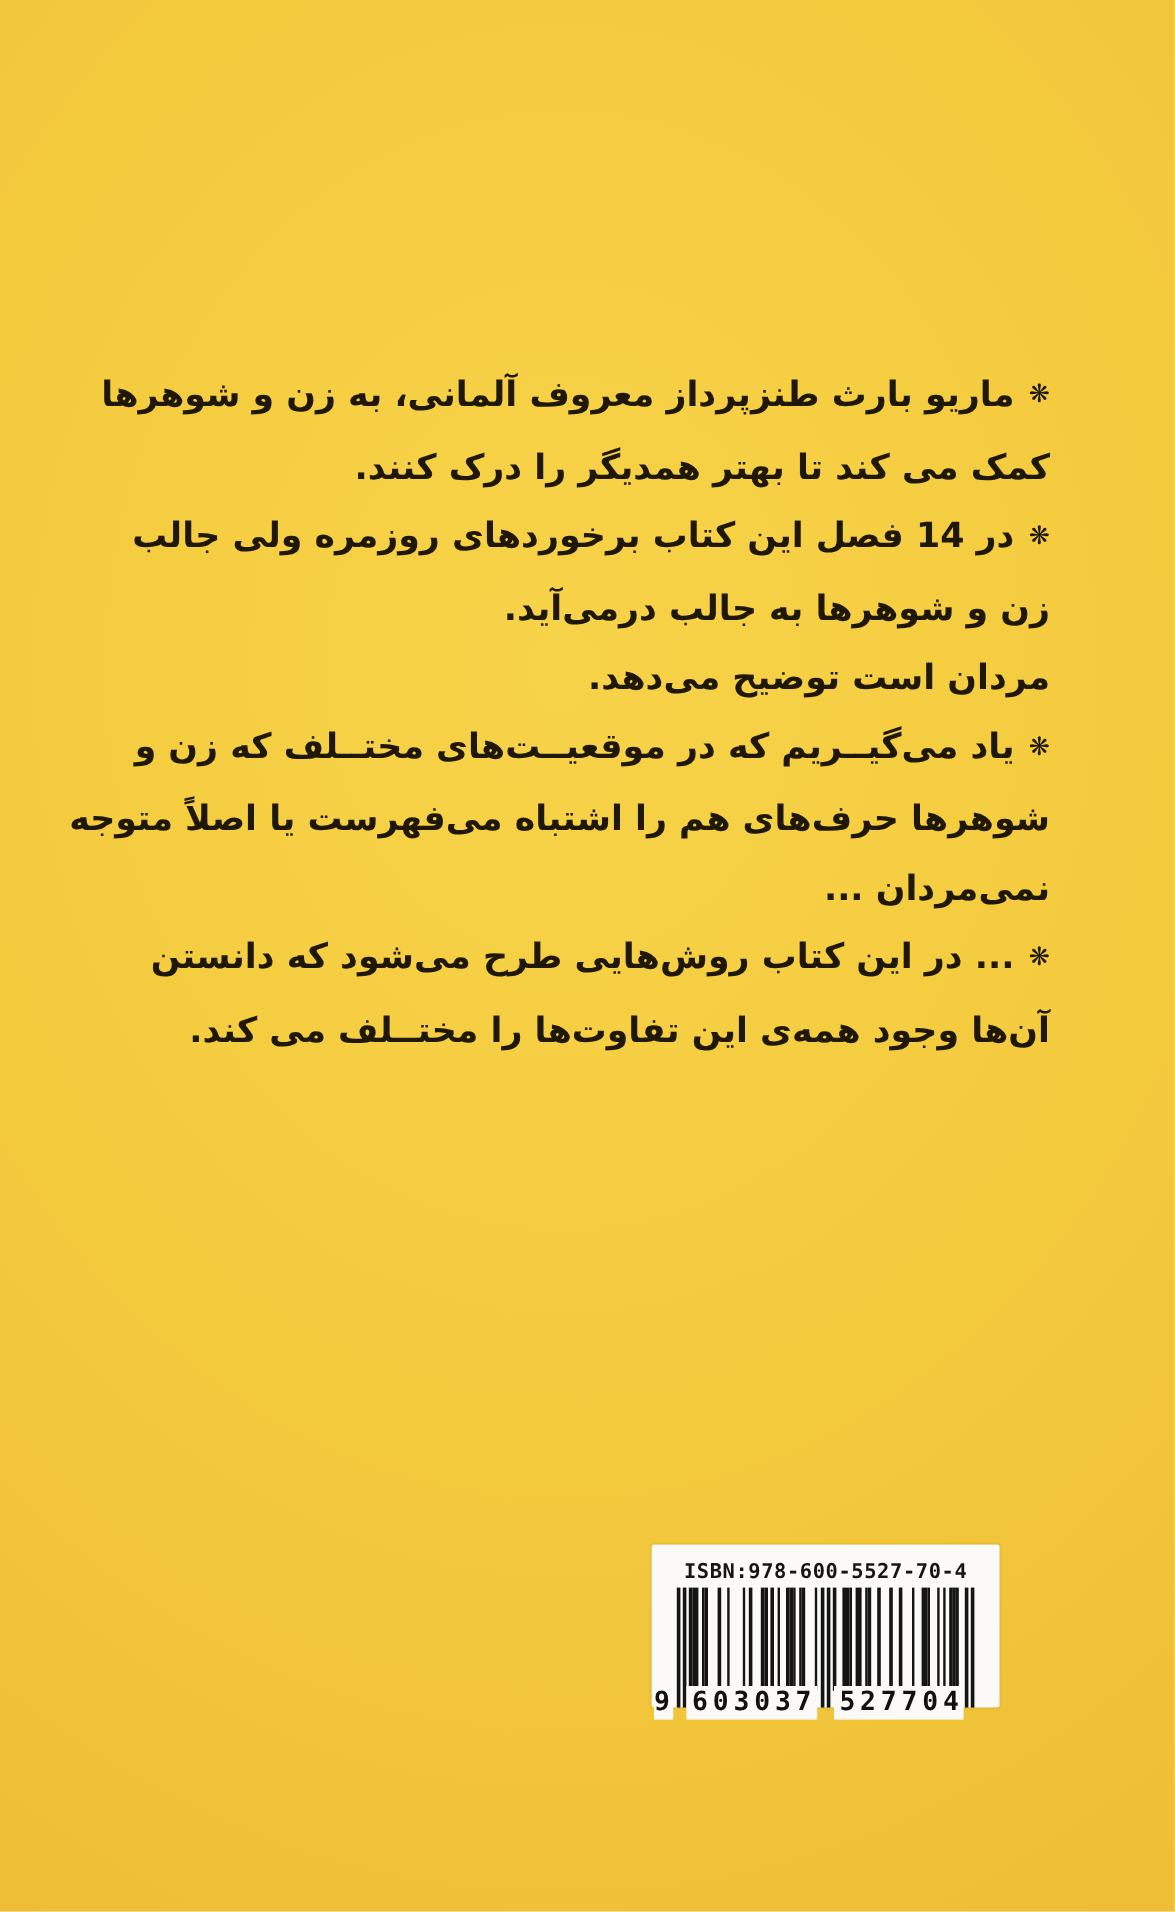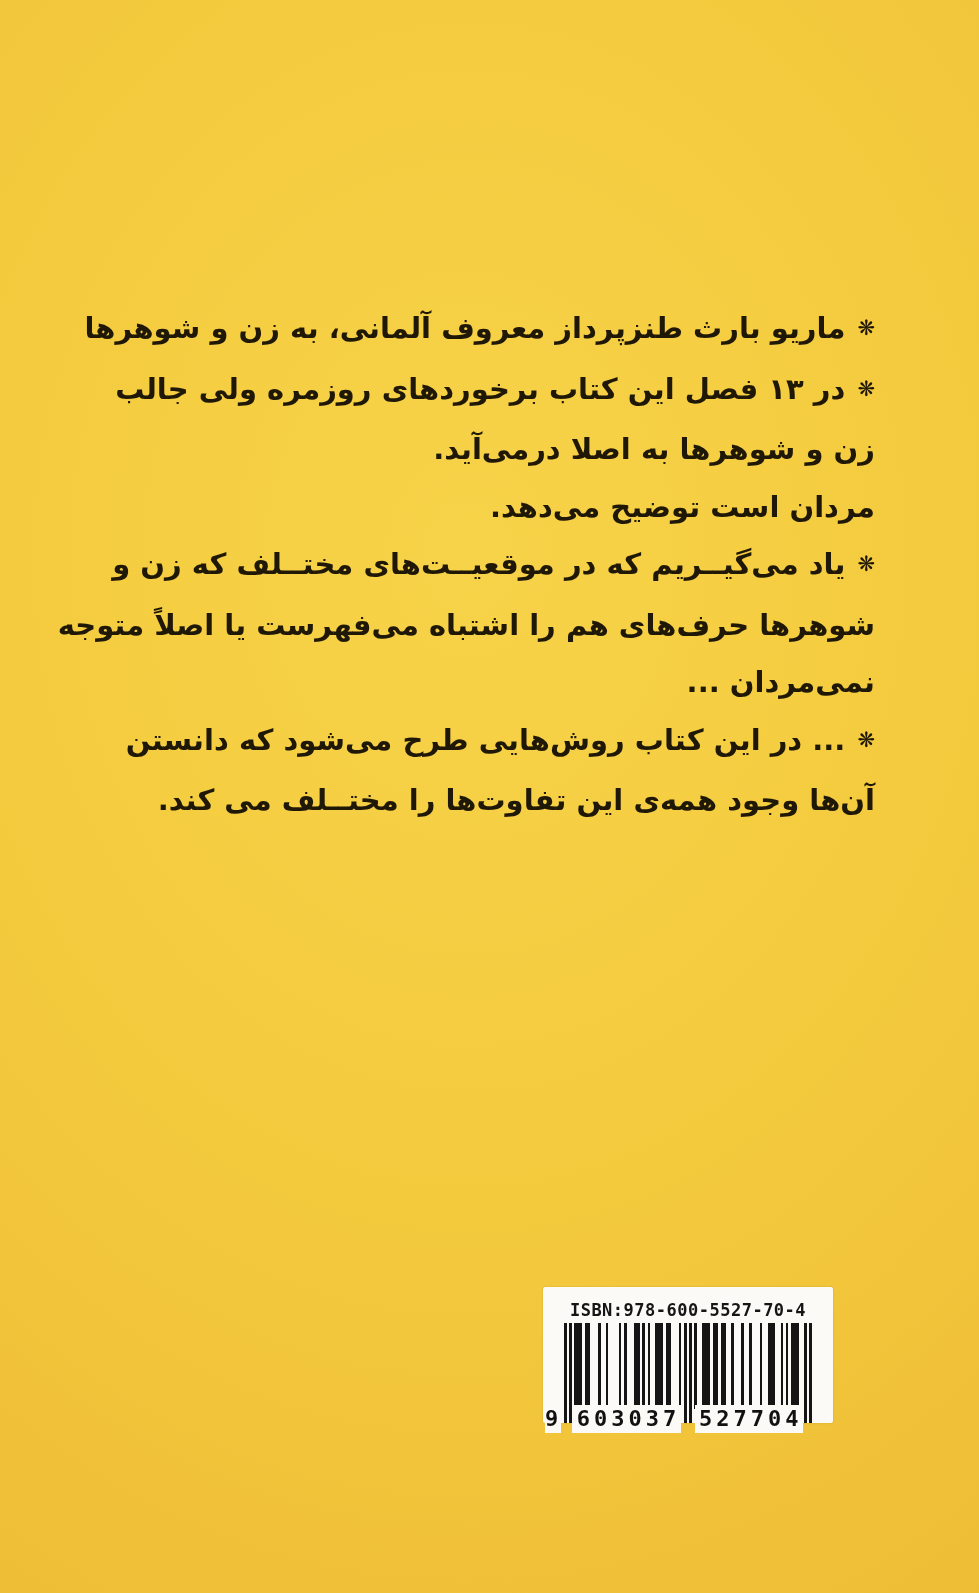--- a/index.html
+++ b/index.html
@@ -88,36 +88,37 @@
   }
   .digits span {
     position: absolute;
     top: 0;
     height: 28px;
     line-height: 28px;
     background: #fbfaf6;
   }
   .d-first { left: -19px; width: 16px; background: transparent; text-align: left; }
   .d-g1 { left: 8px;  width: 109px; text-align: center; letter-spacing: 4px; text-indent: 4px; }
-  .d-g2 { left: 131px; width: 108px; text-align: left; letter-spacing: 4px; text-indent: 4px; }
+  .d-g2 { left: 131px; width: 108px; text-align: right; letter-spacing: 4px; text-indent: 4px; }
 </style>
 </head>
 <body>
 
 <div class="cover">
 
   <div class="text-block">
 
     <div class="bullet">
       <div class="line"><span class="star">❋</span><span>ماریو بارث طنزپرداز معروف آلمانی، به زن و شوهرها</span></div>
-    </div>
-
-    <div class="bullet">
-      <div class="line"><span class="star">❋</span><span>در ۱۳ فصل این کتاب برخوردهای روزمره ولی جالب</span></div>
-      <div class="line">زن و شوهرها به اصلا درمی‌آید.</div>
+      <div class="line">کمک می کند تا بهتر همدیگر را درک کنند.</div>
+    </div>
+
+    <div class="bullet">
+      <div class="line"><span class="star">❋</span><span>در 14 فصل این کتاب برخوردهای روزمره ولی جالب</span></div>
+      <div class="line">زن و شوهرها به جالب درمی‌آید.</div>
     </div>
 
     <div class="bullet">
       <div class="line">مردان است توضیح می‌دهد.</div>
     </div>
 
     <div class="bullet">
       <div class="line"><span class="star">❋</span><span>یاد می‌گیــریم که در موقعیــت‌های مختــلف که زن و</span></div>
       <div class="line">شوهرها حرف‌های هم را اشتباه می‌فهرست یا اصلاً متوجه</div>
       <div class="line">نمی‌مردان ...</div>

